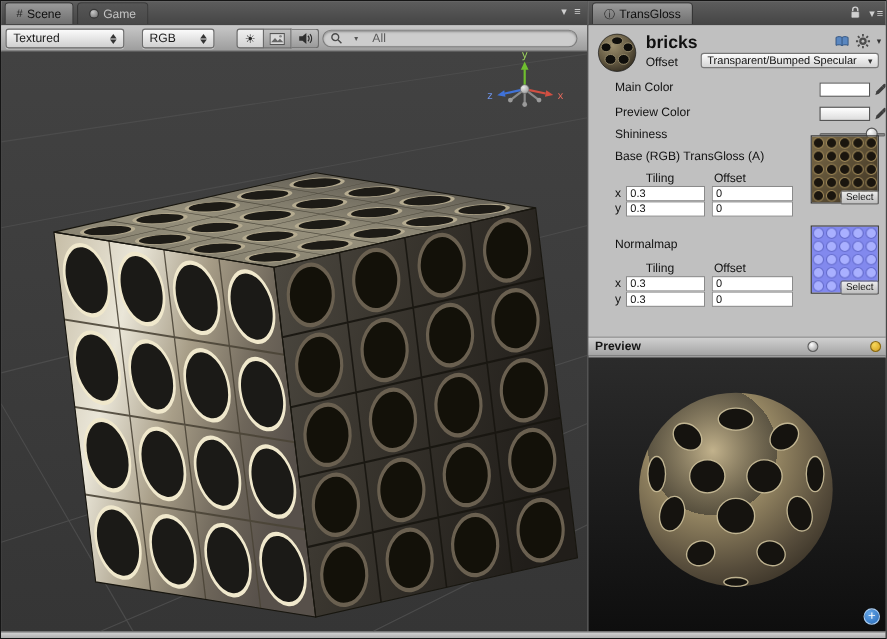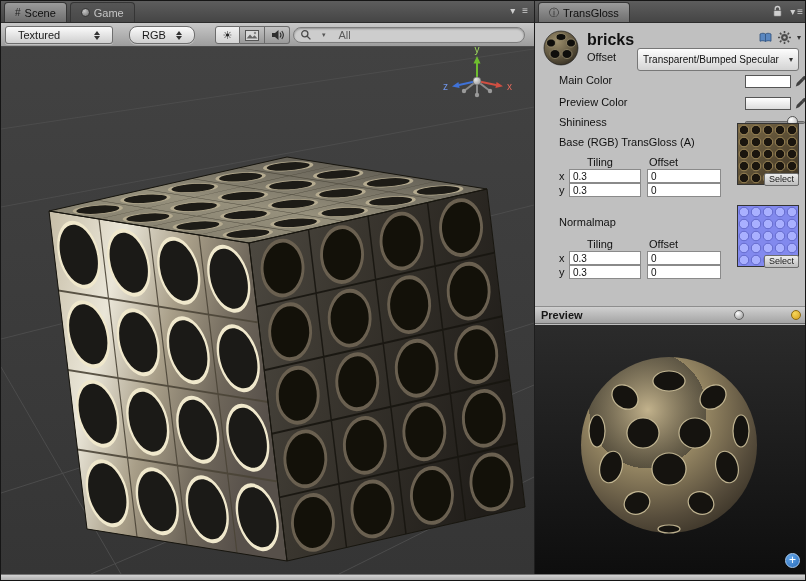--- a/index.html
+++ b/index.html
@@ -9,21 +9,21 @@
   
   .tabbar {position:absolute;left:0;top:0;height:22px;background:linear-gradient(#5d5d5d,#454545);border-bottom:1px solid #2c2c2c;display:flex;align-items:flex-end;}
   .tab {height:20px;display:flex;align-items:center;gap:4px;padding:0 10px;font-size:11px;color:#c4c4c4;background:linear-gradient(#565656,#484848);border:1px solid #353535;border-bottom:none;border-radius:4px 4px 0 0;margin-left:3px;}
   .tab.active {background:linear-gradient(#9b9b9b,#6e6e6e);color:#0e0e0e;}
   .ticon {font-size:10px;opacity:.85;}
   .tabbar-right {position:absolute;top:4px;display:flex;gap:5px;align-items:center;color:#cfcfcf;font-size:10px;}
   .menu-glyphs span {color:#cfcfcf;font-size:10px;margin-left:2px;}
 
   
   .toolbar {position:absolute;left:0;top:22px;width:533px;height:24px;background:linear-gradient(#c8c8c8,#9d9d9d);border-bottom:1px solid #4d4d4d;}
-  .dd {position:absolute;top:3px;height:18px;border:1px solid #6e6e6e;border-radius:3px;background:linear-gradient(#fbfbfb,#cfcfcf);display:flex;align-items:center;font-size:11px;color:#1a1a1a;padding:0 12px;box-shadow:0 1px 0 rgba(255,255,255,.35);}
+  .dd {position:absolute;top:3px;height:18px;border:1px solid #6e6e6e;border-radius:3px;background:linear-gradient(#fbfbfb,#cfcfcf);display:flex;align-items:center;font-size:11px;color:#1a1a1a;padding:0 6px;box-shadow:0 1px 0 rgba(255,255,255,.35);}
   .dd .lbl {flex:1;white-space:nowrap;overflow:hidden;}
   .updown {display:flex;flex-direction:column;gap:1px;margin-left:6px;}
   .updown i {display:block;width:0;height:0;border-left:3px solid transparent;border-right:3px solid transparent;}
   .updown .up {border-bottom:4px solid #333;}
   .updown .dn {border-top:4px solid #333;}
   .togglegroup {position:absolute;left:214px;top:3px;height:18px;display:flex;}
   .tbtn {width:25px;height:18px;background:linear-gradient(#c2c2c2,#9a9a9a);border:1px solid #6b6b6b;border-left-width:0;display:flex;align-items:center;justify-content:center;font-size:11px;color:#262626;}
   .tbtn:first-child {border-left-width:1px;border-radius:3px 0 0 3px;}
   .tbtn:last-child {border-radius:0 3px 3px 0;}
   .tbtn.pressed {background:linear-gradient(#f1f1f1,#d3d3d3);}
@@ -40,21 +40,21 @@
   .seamF {stroke:#4a4436;stroke-width:0.006;fill:none;opacity:.9;}
   .seamR {stroke:#17150f;stroke-width:0.006;fill:none;opacity:.9;}
   .gridline {stroke:#4c4c4c;stroke-width:1;}
 
   
   .rpane {position:absolute;left:533px;top:0;width:273px;height:573px;background:#c0c0c0;border-left:1px solid #1e1e1e;}
   .ibody {position:absolute;top:22px;left:0;right:0;height:283px;background:#c0c0c0;font-size:11px;color:#111;}
   .mat-icon {position:absolute;left:7px;top:6px;width:38px;height:38px;}
   .mat-name {position:absolute;left:52px;top:8px;font-size:16px;font-weight:bold;}
   .shader-label {position:absolute;left:52px;top:28px;}
-  .shader-dd {position:absolute;left:102px;top:25px;width:162px;height:23px;border:1px solid #777;border-radius:3px;background:linear-gradient(#fdfdfd,#d4d4d4);font-size:10px;display:flex;align-items:center;padding:0 5px;color:#111;}
+  .shader-dd {position:absolute;left:102px;top:25px;width:162px;height:14px;border:1px solid #777;border-radius:3px;background:linear-gradient(#fdfdfd,#d4d4d4);font-size:10px;display:flex;align-items:center;padding:0 5px;color:#111;}
   .shader-dd .arr {margin-left:auto;font-size:8px;color:#333;}
   .hdr-icons {position:absolute;right:6px;top:8px;display:flex;gap:6px;align-items:center;}
   .row-label {position:absolute;left:8px;white-space:nowrap;padding-left:16px;}
   .swatch {position:absolute;left:210px;width:46px;height:13px;border:1px solid #555;}
   .dropper {position:absolute;left:260px;width:11px;height:13px;}
   .slider-track {position:absolute;left:210px;top:98px;width:60px;height:3px;background:#8e8e8e;border:1px solid #696969;border-radius:2px;}
   .slider-handle {position:absolute;left:252px;top:93px;width:11px;height:11px;border-radius:50%;background:radial-gradient(circle at 35% 30%,#ffffff,#ababab);border:1px solid #565656;}
   .colhdr-tiling {position:absolute;left:52px;}
   .colhdr-offset {position:absolute;left:114px;}
   .rowaxis {position:absolute;left:24px;}
@@ -92,21 +92,21 @@
   </div>
 
   <div class="toolbar">
     <div class="dd" style="left:4px;width:108px;">
       <span class="lbl">Textured</span>
       <span class="updown">
           <i class="up"></i>
           <i class="dn"></i>
         </span>
     </div>
-    <div class="dd" style="left:128px;width:66px;border-radius:8px;">
+    <div class="dd" style="left:128px;width:66px;">
       <span class="lbl">RGB</span>
       <span class="updown">
           <i class="up"></i>
           <i class="dn"></i>
         </span>
     </div>
     <div class="togglegroup">
       <div class="tbtn pressed">
         <span>☀</span>
       </div>

